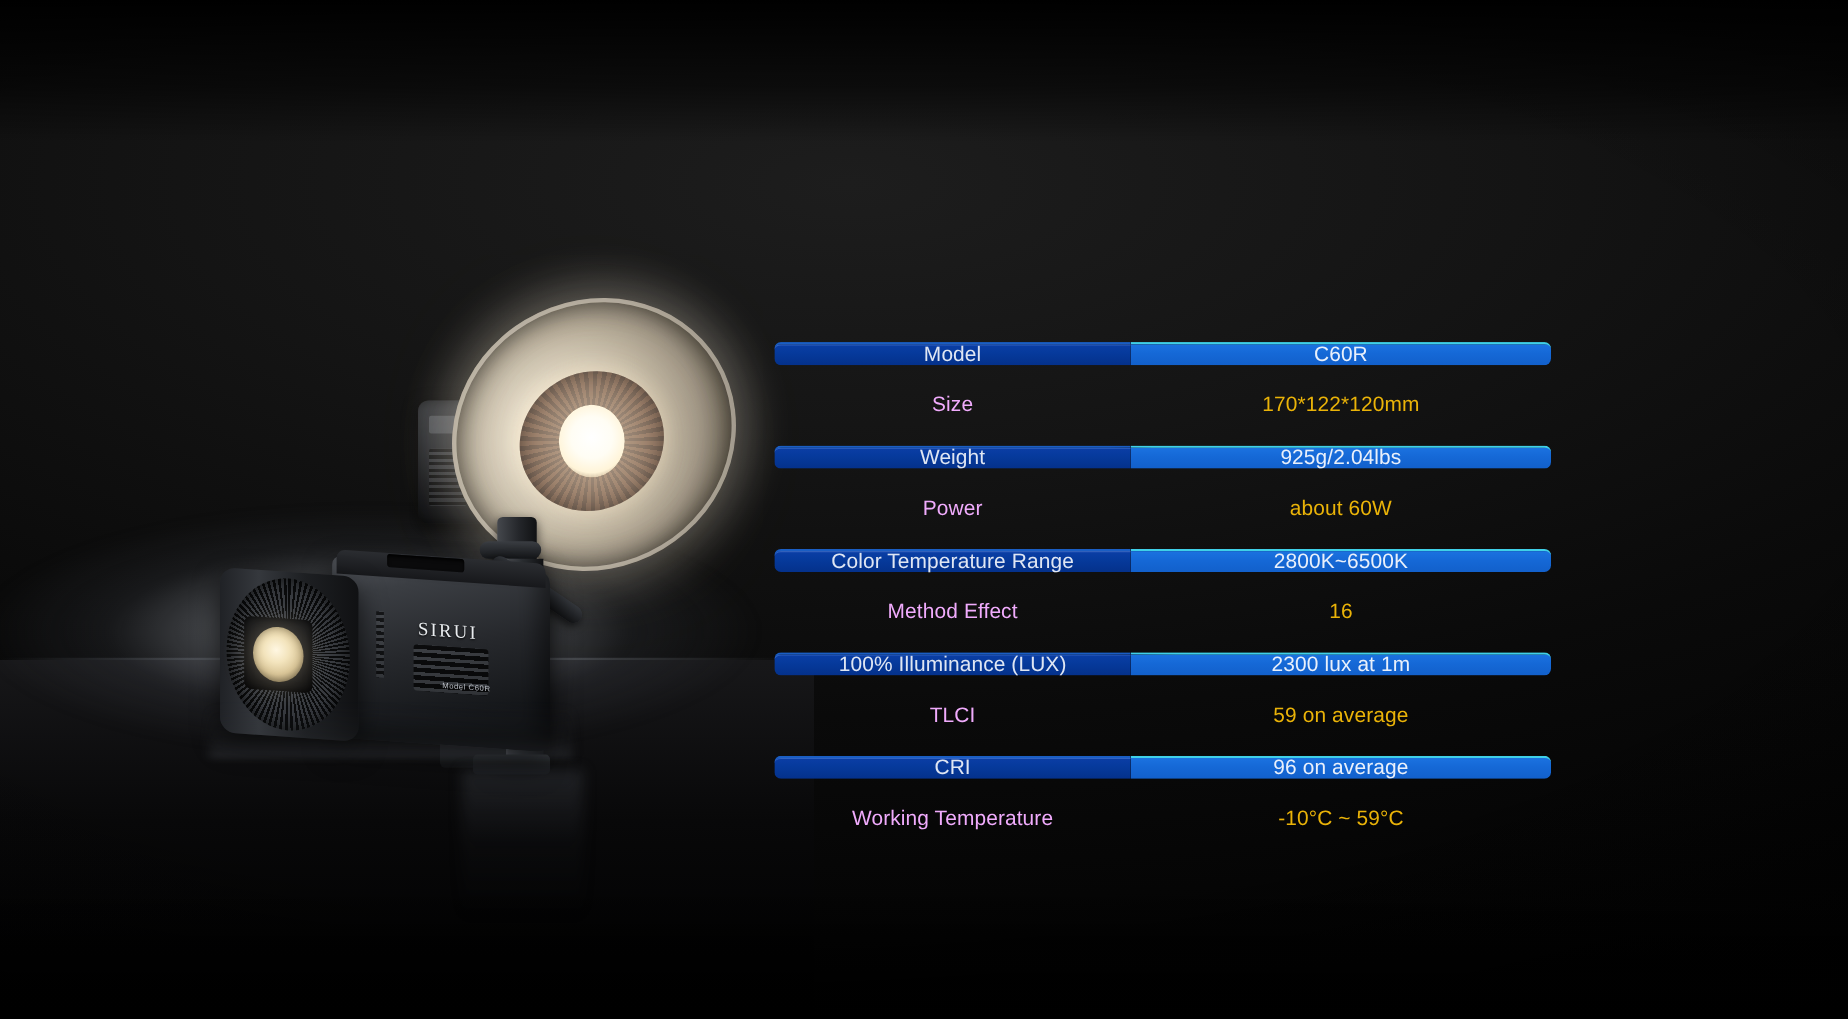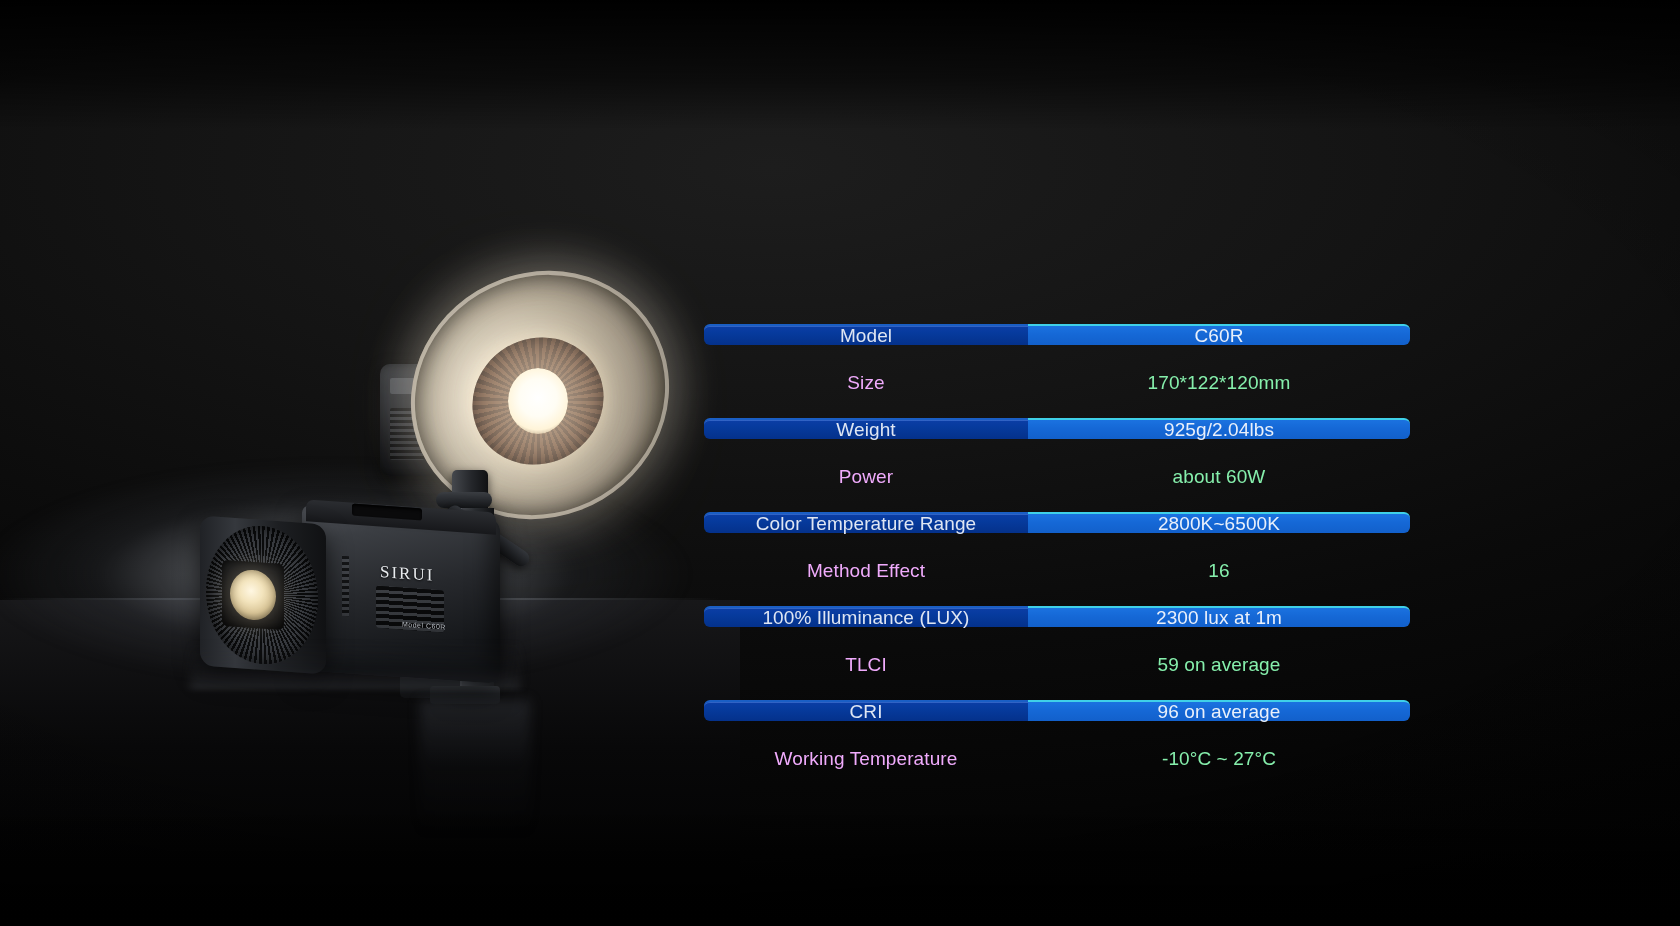--- a/index.html
+++ b/index.html
@@ -240,21 +240,21 @@
   .spec-table {
     position:absolute;
     left: 704px;
     top: 298px;
     width: 706px;
   }
   .spec-row {
     position:relative;
     display:flex;
     height: 47px;
-    align-items: flex-end;
+    align-items: center;
   }
   .cell {
     display:flex;
     align-items:center;
     justify-content:center;
     font-size:19px;
     line-height:1;
     white-space:nowrap;
   }
   .cell-label { width: 324px; }
@@ -274,21 +274,21 @@
     border-top: 2px solid #3fd0e8;
   }
   .spec-row.hl .cell-label { border-top: 2px solid #1a5ec4; }
 
   
   .spec-row.plain .cell-label,
   .spec-row.plain .cell-value {
     background: transparent;
     color: #f0abfc;
   }
-  .spec-row.plain .cell-value { color: #86efac; }
+  .spec-row.plain .cell-value { color: #eab308; }
 
   .cell-label, .cell-value { letter-spacing: 0.1px; }
 
   
   .spec-row.tight .cell-label { font-size: 17px; }
 </style>
 </head>
 <body>
 
 <div id="stage">
@@ -372,17 +372,17 @@
       <div class="spec-row plain">
         <div class="cell cell-label">TLCI</div>
         <div class="cell cell-value">59 on average</div>
       </div>
       <div class="spec-row hl">
         <div class="cell cell-label">CRI</div>
         <div class="cell cell-value">96 on average</div>
       </div>
       <div class="spec-row plain">
         <div class="cell cell-label">Working Temperature</div>
-        <div class="cell cell-value">-10°C ~ 27°C</div>
+        <div class="cell cell-value">-10°C ~ 59°C</div>
       </div>
     </div>
 
 </div>
 
 </body></html>

